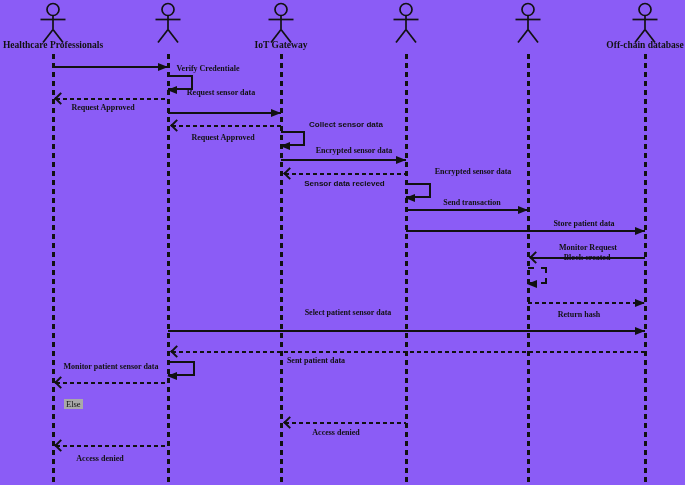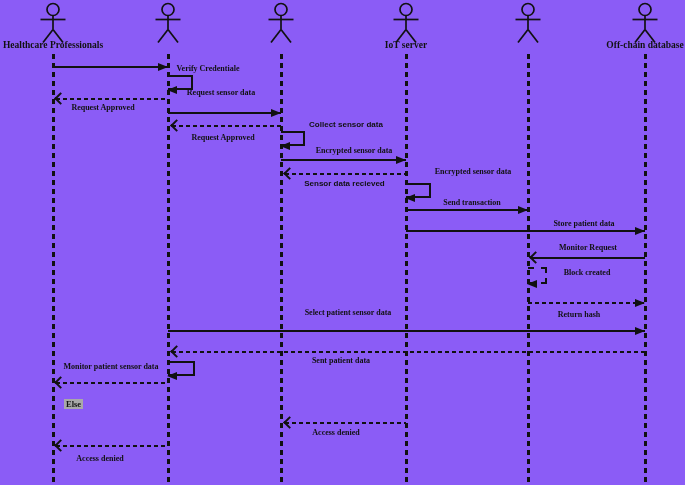--- a/index.html
+++ b/index.html
@@ -20,21 +20,21 @@
   .cl{position:absolute;left:0;top:50%;width:7px;height:7px;margin-top:-4.6px;
       border-left:2px solid #111;border-bottom:2px solid #111;transform:rotate(45deg);}
   .loop{position:absolute;border:2px solid #111;border-left:none;}
   .loop.dashed{border-style:dashed;border-left:none;}
   .loop .lhd{position:absolute;left:-1px;bottom:-6px;width:0;height:0;
       border-top:4.5px solid transparent;border-bottom:4.5px solid transparent;
       border-right:10px solid #111;}
   .lbl{position:absolute;text-align:center;font-weight:bold;font-size:8px;
        line-height:1.15;color:#111;}
   .lbl.sans{font-family:"Liberation Sans",sans-serif;}
-  .else-badge{position:absolute;font-weight:bold;font-size:8.5px;color:#111;
+  .else-badge{position:absolute;font-weight:normal;font-size:8.5px;color:#111;
        background:#a9a9a9;padding:0 2px;line-height:1.2;}
   svg line, svg circle{stroke:#111;stroke-width:1.7;fill:none;}
 </style>
 </head>
 <body>
 
 <div id="stage">
 
   <span class="stickman" style="left:35px;top:2px">
     <svg width="36" height="42" viewBox="0 0 36 42">
@@ -61,32 +61,32 @@
 
   <span class="stickman" style="left:263px;top:2px">
     <svg width="36" height="42" viewBox="0 0 36 42">
         <circle cx="18" cy="7.5" r="6"></circle>
         <line x1="18" y1="13.5" x2="18" y2="27.5"></line>
         <line x1="5.5" y1="17.5" x2="30.5" y2="17.5"></line>
         <line x1="18" y1="27.5" x2="8" y2="40.5"></line>
         <line x1="18" y1="27.5" x2="28" y2="40.5"></line>
       </svg>
   </span>
+  <div class="actor-name" style="left:206px;top:40px">IoT Gateway</div>
   <div class="lifeline" style="left:279.5px"></div>
 
   <span class="stickman" style="left:388px;top:2px">
     <svg width="36" height="42" viewBox="0 0 36 42">
         <circle cx="18" cy="7.5" r="6"></circle>
         <line x1="18" y1="13.5" x2="18" y2="27.5"></line>
         <line x1="5.5" y1="17.5" x2="30.5" y2="17.5"></line>
         <line x1="18" y1="27.5" x2="8" y2="40.5"></line>
         <line x1="18" y1="27.5" x2="28" y2="40.5"></line>
       </svg>
   </span>
-  <div class="actor-name" style="left:331px;top:40px">IoT server</div>
   <div class="lifeline" style="left:404.5px"></div>
 
   <span class="stickman" style="left:510px;top:2px">
     <svg width="36" height="42" viewBox="0 0 36 42">
         <circle cx="18" cy="7.5" r="6"></circle>
         <line x1="18" y1="13.5" x2="18" y2="27.5"></line>
         <line x1="5.5" y1="17.5" x2="30.5" y2="17.5"></line>
         <line x1="18" y1="27.5" x2="8" y2="40.5"></line>
         <line x1="18" y1="27.5" x2="28" y2="40.5"></line>
       </svg>
@@ -160,36 +160,36 @@
   <div class="lbl" style="left:544px;top:219px;width:80px">Store patient data</div>
 
   <div class="ln" style="left:531px;top:257px;width:114px">
       <span class="cl"></span>
     </div>
   <div class="lbl" style="left:548px;top:243px;width:80px">Monitor Request</div>
 
   <div class="loop dashed" style="left:528px;top:267px;width:17px;height:13px">
       <span class="lhd"></span>
     </div>
-  <div class="lbl" style="left:551px;top:268px;width:72px">Block created</div>
+  <div class="lbl" style="left:551px;top:253px;width:72px">Block created</div>
 
   <div class="dl" style="left:528px;top:302px;width:117px">
       <span class="hr"></span>
     </div>
   <div class="lbl" style="left:539px;top:310px;width:80px">Return hash</div>
 
   <div class="ln thick" style="left:168px;top:330px;width:477px">
       <span class="hr"></span>
     </div>
   <div class="lbl" style="left:302px;top:308px;width:92px">Select patient sensor data</div>
 
   <div class="dl" style="left:172px;top:351px;width:473px">
       <span class="cl"></span>
     </div>
-  <div class="lbl" style="left:301px;top:356px;width:80px">Sent patient data</div>
+  <div class="lbl" style="left:276px;top:356px;width:80px">Sent patient data</div>
 
   <div class="loop" style="left:168px;top:361px;width:25px;height:11px">
       <span class="lhd"></span>
     </div>
   <div class="lbl" style="left:60px;top:362px;width:102px">Monitor patient sensor data</div>
 
   <div class="dl" style="left:56px;top:382px;width:112px">
       <span class="cl"></span>
     </div>
 

